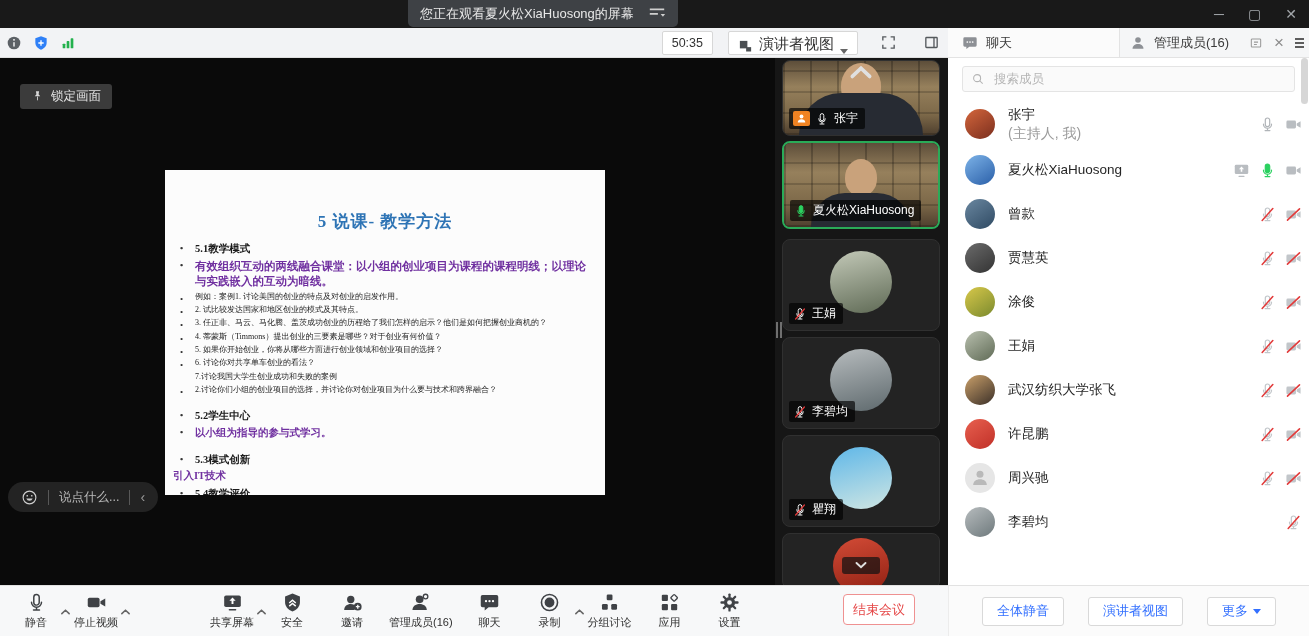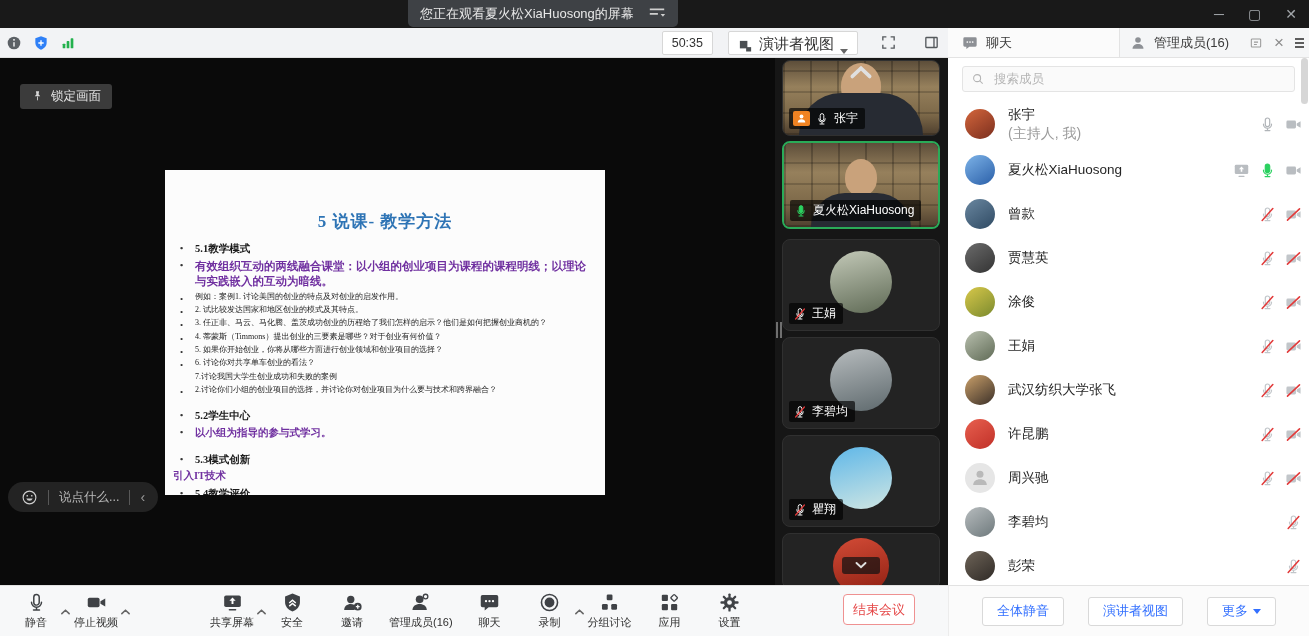--- a/index.html
+++ b/index.html
@@ -653,38 +653,20 @@
               <svg viewBox="0 0 24 24">
                 <path d="M12 2.8a3.1 3.1 0 0 1 3.1 3.1v6a3.1 3.1 0 1 1-6.2 0v-6A3.1 3.1 0 0 1 12 2.8z" fill="none" stroke="#c2c6ca" stroke-width="1.7"></path>
                 <path d="M6.3 11.6a5.7 5.7 0 0 0 11.4 0" fill="none" stroke="#c2c6ca" stroke-width="1.7" stroke-linecap="round"></path>
                 <line x1="12" y1="17.3" x2="12" y2="20.6" stroke="#c2c6ca" stroke-width="1.7"></line>
                 <line x1="8.6" y1="20.6" x2="15.4" y2="20.6" stroke="#c2c6ca" stroke-width="1.7" stroke-linecap="round"></line>
                 <line x1="4.5" y1="20.5" x2="19.5" y2="3.5" stroke="#e23b3b" stroke-width="2.2" stroke-linecap="round"></line>
               </svg>
             </span>
           </div>
         </div>
-        <div class="member-row">
-          <div class="m-avatar" style="background:linear-gradient(145deg,#6e6458,#2f2a26)"></div>
-          <div class="m-info">
-       <div class="m-name">彭荣</div>
-
-     </div>
-     <div class="m-icons">
-            <span class="mi">
-              <svg viewBox="0 0 24 24">
-                <path d="M12 2.8a3.1 3.1 0 0 1 3.1 3.1v6a3.1 3.1 0 1 1-6.2 0v-6A3.1 3.1 0 0 1 12 2.8z" fill="none" stroke="#c2c6ca" stroke-width="1.7"></path>
-                <path d="M6.3 11.6a5.7 5.7 0 0 0 11.4 0" fill="none" stroke="#c2c6ca" stroke-width="1.7" stroke-linecap="round"></path>
-                <line x1="12" y1="17.3" x2="12" y2="20.6" stroke="#c2c6ca" stroke-width="1.7"></line>
-                <line x1="8.6" y1="20.6" x2="15.4" y2="20.6" stroke="#c2c6ca" stroke-width="1.7" stroke-linecap="round"></line>
-                <line x1="4.5" y1="20.5" x2="19.5" y2="3.5" stroke="#e23b3b" stroke-width="2.2" stroke-linecap="round"></line>
-              </svg>
-            </span>
-          </div>
-        </div>
       </div>
     <div class="mscroll"></div>
   </div>
 
   <div class="toolbar">
     <div style="display:flex;height:100%;" id="toolbar-items">
         <div class="tb-item">
           <span class="tb-ico">
             <svg viewBox="0 0 24 24">
               <path d="M12 2.8a3.1 3.1 0 0 1 3.1 3.1v6a3.1 3.1 0 1 1-6.2 0v-6A3.1 3.1 0 0 1 12 2.8z" fill="none" stroke="#3f4246" stroke-width="1.7"></path>

